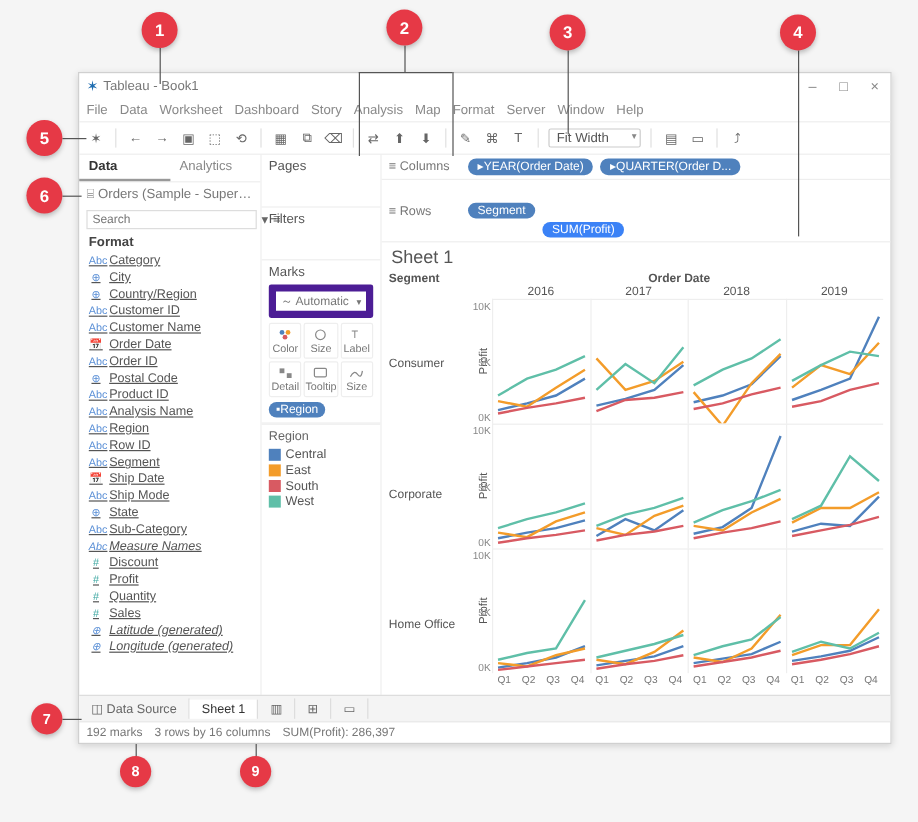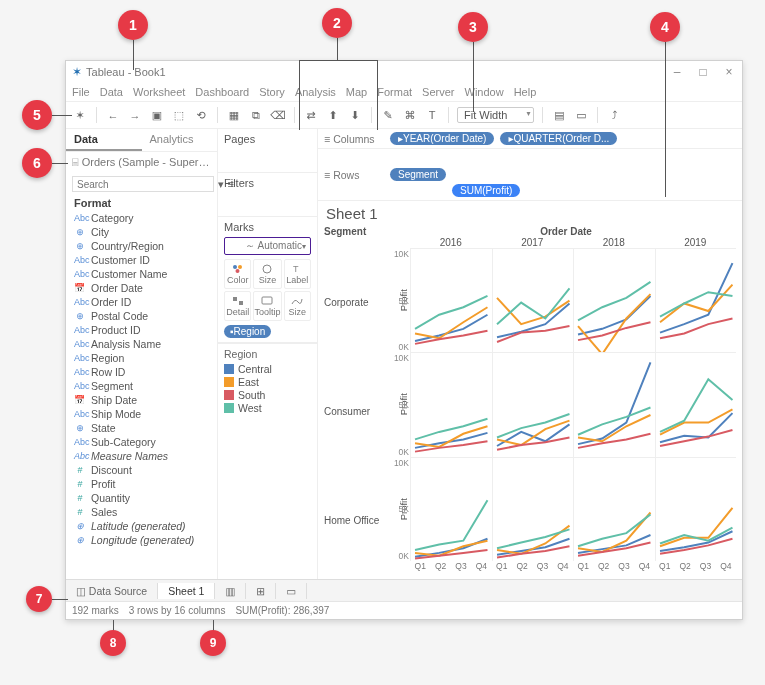--- a/index.html
+++ b/index.html
@@ -21,32 +21,32 @@
   .fitsel::after { content:"▾"; position:absolute; right:3px; font-size:8px; color:#888; }
   .main { flex:1; display:flex; min-height:0; }
   .leftpane { width:152px; border-right:1px solid #eee; display:flex; flex-direction:column; }
   .tabs { display:flex; border-bottom:1px solid #eee; }
   .tabs .tab { flex:1; padding:4px 8px; font-size:11px; color:#888; }
   .tabs .tab.active { color:#333; border-bottom:2px solid #999; font-weight:600; }
   .dsrow { padding:4px 6px; font-size:11px; color:#777; white-space:nowrap; overflow:hidden; text-overflow:ellipsis; }
   .searchrow { display:flex; padding:3px 6px; gap:4px; }
   .searchrow input { flex:1; border:1px solid #ddd; padding:1px 4px; font-size:10px; color:#888; }
   .tables-head { padding:2px 8px; font-weight:600; font-size:11px; color:#444; }
-  .fieldlist { flex:1; overflow:hidden; }
+  .fieldlist { flex:1; overflow:hidden;text-decoration:underline; }
   .field { display:flex; align-items:center; gap:5px; padding:1px 8px; font-size:10.5px; color:#555; white-space:nowrap; }
   .field.italic { font-style: italic; }
   .ficon { width:12px; text-align:center; font-size:9px; }
   .ficon.abc { color:#5a8fd6; }
   .ficon.geo { color:#5a8fd6; }
   .ficon.date { color:#5a8fd6; }
   .ficon.num { color:#3aa6a0; font-style:normal; }
   .midpane { width:100px; border-right:1px solid #eee; display:flex; flex-direction:column; }
   .card { border-bottom:1px solid #eee; padding:4px 6px; font-size:11px; color:#777; }
   .card .title { margin-bottom:4px; color:#555; }
-  .mark-sel { border:1px solid #4c1d95; padding:1px 4px; font-size:10px; display:flex; align-items:center; justify-content:flex-end; border-radius:2px; margin-bottom:4px; }
+  .mark-sel { border:6px solid #4c1d95; padding:1px 4px; font-size:10px; display:flex; align-items:center; justify-content:space-between; border-radius:2px; margin-bottom:4px; }
   .markgrid { display:grid; grid-template-columns:repeat(3,1fr); gap:2px; }
   .markcell { border:1px solid #eee; border-radius:2px; display:flex; flex-direction:column; align-items:center; justify-content:center; padding:3px 0; font-size:9px; color:#777; }
   .markcell svg { width:14px; height:12px; }
   .pill { display:inline-flex; align-items:center; border-radius:10px; padding:1px 8px; font-size:10px; color:#fff; }
   .pill.blue { background:#4f81bd; }
   .pill.teal { background:#3b82f6;margin-top:32px; }
   .pill.small { padding:1px 6px; font-size:10px; }
   .legend { padding:4px 6px; border-top:1px solid #eee; font-size:10.5px; color:#555; }
   .legend .title { color:#666; margin-bottom:3px; }
   .legend .item { display:flex; align-items:center; gap:4px; margin:1px 0; }
@@ -382,22 +382,22 @@
               <div style="width:14px"></div>
               <div class="year">2016</div>
               <div class="year">2017</div>
               <div class="year">2018</div>
               <div class="year">2019</div>
             </div>
           </div>
         </div>
         <div class="vgrid">
           <div class="seglabels">
+            <div>Consumer</div>
             <div>Corporate</div>
-            <div>Consumer</div>
             <div>Home Office</div>
           </div>
           <div class="cells" id="cells">
               <div class="yax" style="grid-row: 1;">Profit</div>
               <div class="cell" style="grid-area: 1 / 2;">
                 <div class="ticks-y">
                   <span>10K</span>
                   <span>5K</span>
                   <span>0K</span>
                 </div>

